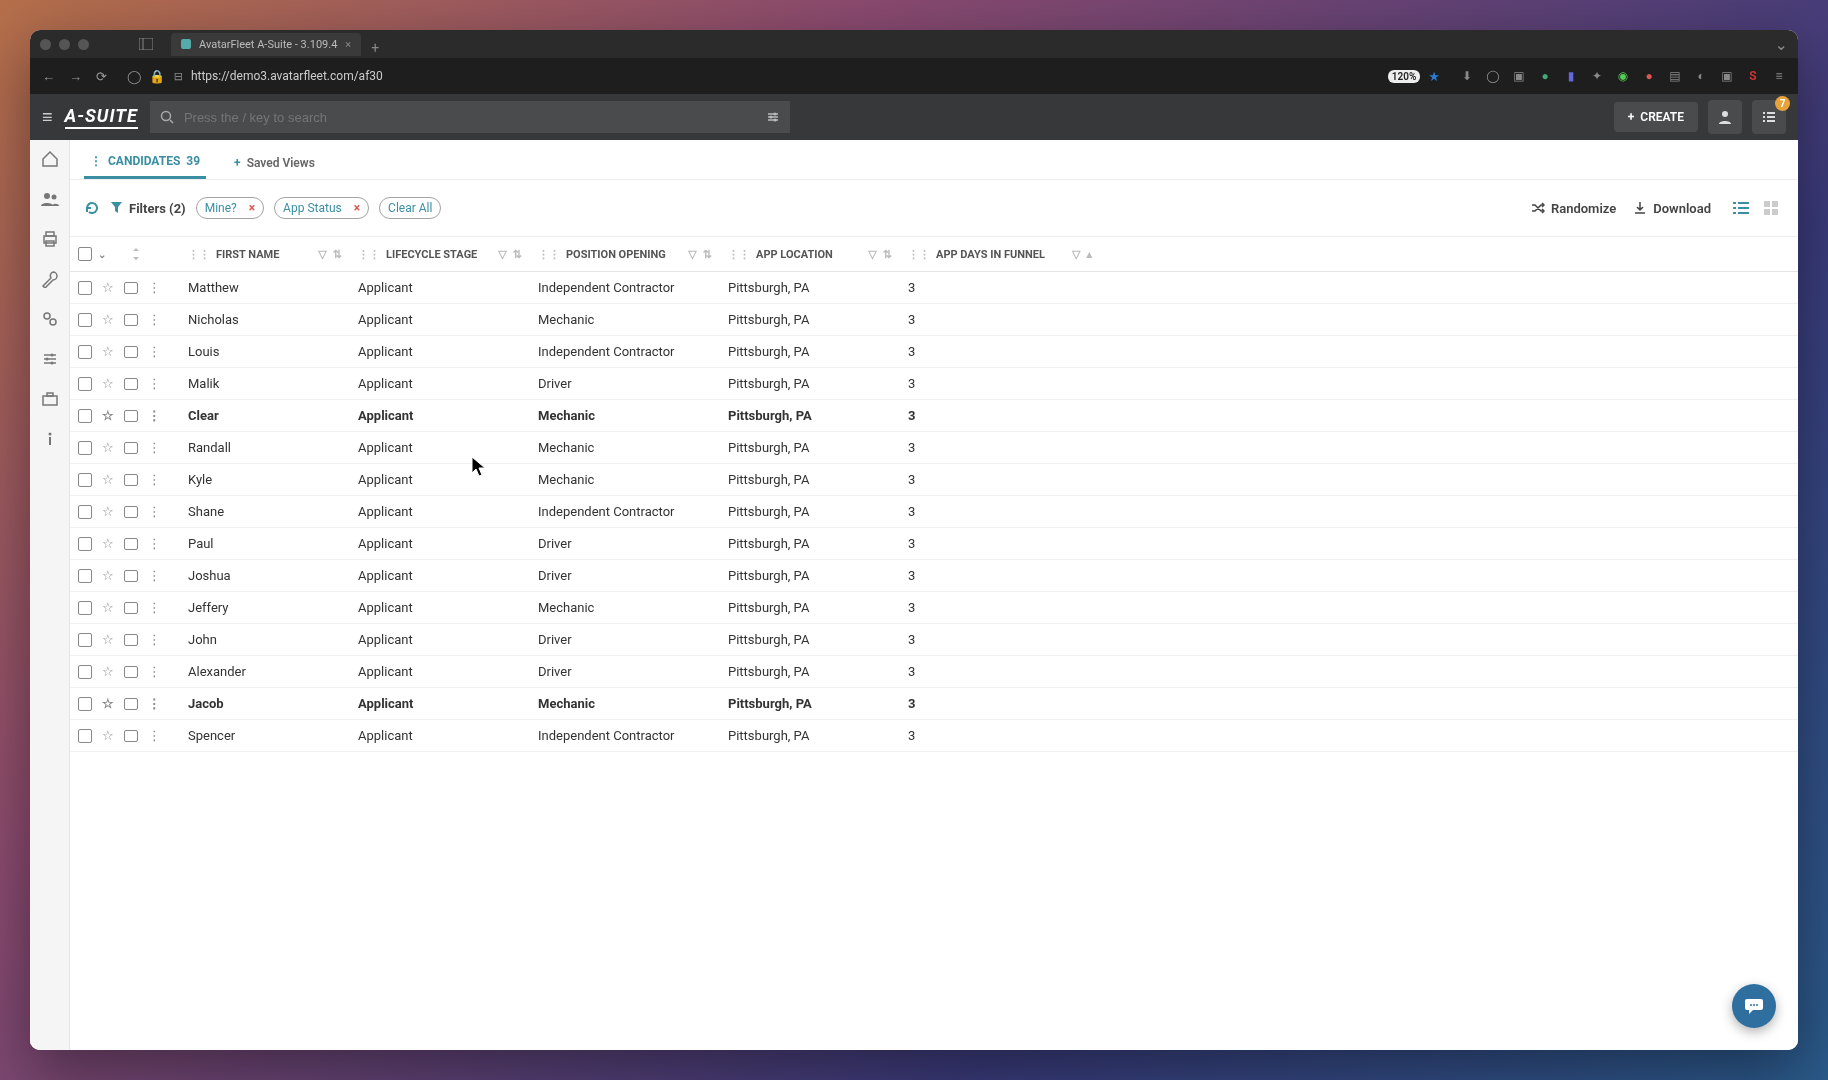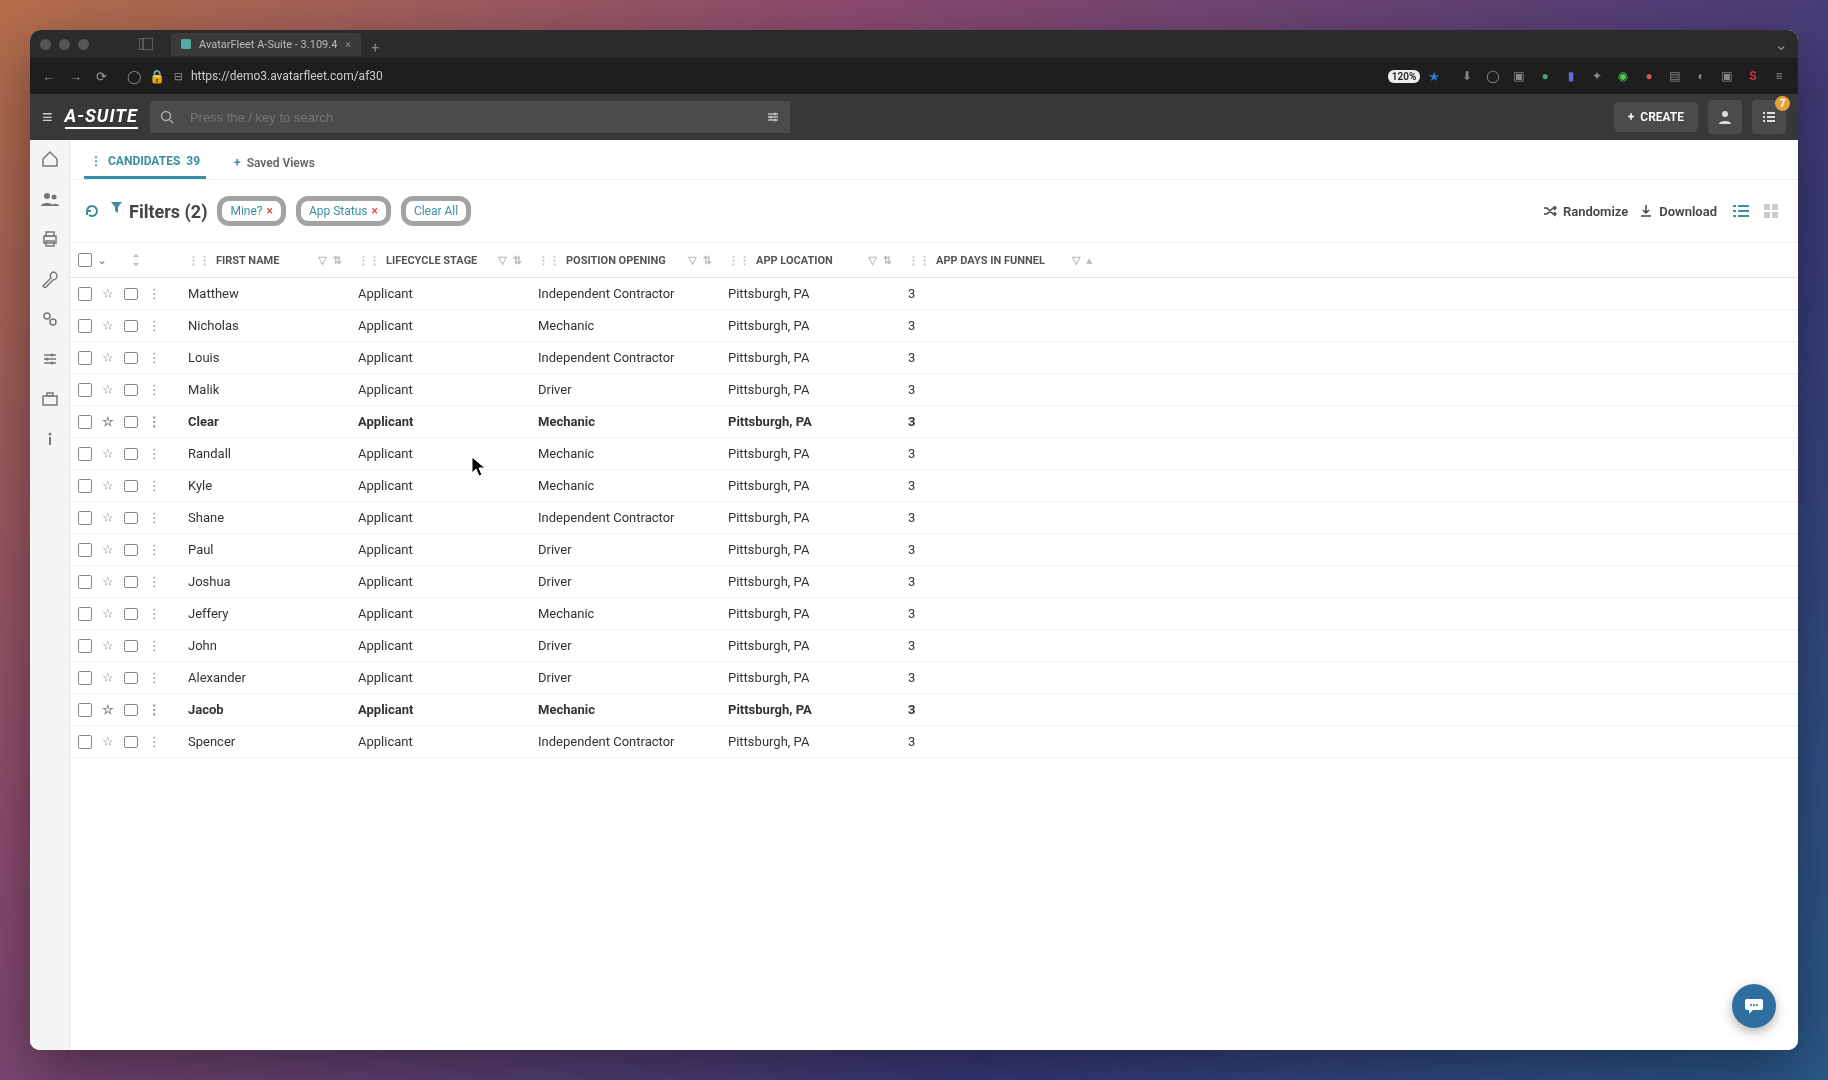--- a/index.html
+++ b/index.html
@@ -65,21 +65,21 @@
     display:flex;
     align-items:center;
     padding:0 12px;
     gap:12px;
   }
   .hamburger { color:#ccc; font-size:18px; cursor:pointer;}
   .logo { color:#fff; font-size:18px; font-weight:700; font-style:italic; letter-spacing:1px; border-bottom:2px solid #fff; padding-bottom:1px;}
   .search-box {
     flex:1; max-width:640px;
     height:32px; background:#4a4b4d; border-radius:0;
-    display:flex; align-items:center; padding:12px 10px; color:#aaa; gap:16px;
+    display:flex; align-items:center; padding:12px 10px; color:#aaa; gap:10px;
   }
   .search-box input { flex:1; background:transparent; border:none; outline:none; color:#ccc; font-size:13px;}
   .search-box .search-settings { color:#bbb;}
   .header-right { margin-left:auto; display:flex; gap:10px; align-items:center;}
   .btn-create {
     background:#4a4b4d; color:#fff; padding:8px 14px; border-radius:4px;
     font-size:12px; font-weight:600; display:flex; gap:6px; align-items:center; cursor:pointer;
   }
   .icon-btn {
     width:34px; height:34px; background:#4a4b4d; border-radius:4px;
@@ -105,27 +105,27 @@
     display:flex; align-items:center; gap:6px; font-size:12px; font-weight:700;
     color:#3b8fa3; padding:8px 6px; border-bottom:3px solid #3b8fa3;
   }
   .vtab .drag { color:#3b8fa3;}
   .saved-views { color:#666; font-size:12px; font-weight:600; display:flex; gap:6px; align-items:center; cursor:pointer; margin-left:10px;}
   .saved-views .plus { color:#3b8fa3; font-weight:700;}
   .filters-row {
     display:flex; align-items:center; padding:16px 14px; gap:10px;
   }
   .refresh { color:#3b8fa3; cursor:pointer;}
-  .filters-btn { color:#444; font-size:18px; font-weight:700; display:flex; gap:6px; align-items:flex-start; cursor:pointer;}
+  .filters-btn { color:#444; font-size:13px; font-weight:700; display:flex; gap:6px; align-items:flex-start; cursor:pointer;}
   .chip {
-    border:5px solid #a3a3a3; color:#3b8fa3; font-size:12px; padding:3px 8px; border-radius:12px;
-    display:flex; align-items:center; gap:4px; background:#fff; cursor:pointer;
+    border:1px solid #a3a3a3; color:#3b8fa3; font-size:12px; padding:3px 8px; border-radius:12px;
+    display:flex; align-items:center; gap:12px; background:#fff; cursor:pointer;
   }
   .chip .x { color:#d9534f; font-weight:700;}
-  .filters-right { margin-left:auto; display:flex; align-items:center; gap:11px;}
+  .filters-right { margin-left:auto; display:flex; align-items:center; gap:17px;}
   .action-link { color:#444; font-size:13px; font-weight:600; display:flex; gap:6px; align-items:center; cursor:pointer;}
   .view-toggle { display:flex; gap:4px;}
   .vt { width:26px; height:24px; display:flex; align-items:center; justify-content:center; color:#bbb; cursor:pointer;}
   .vt.active { color:#3b8fa3;}
   
   .table-wrap { flex:1; overflow:auto; border-top:1px solid #eee;}
   table { width:100%; border-collapse:collapse; font-size:13px; color:#333;}
   thead th {
     text-align:left; font-size:11px; font-weight:700; color:#555;
     padding:10px 8px; border-bottom:1px solid #e5e5e5; background:#fff;

